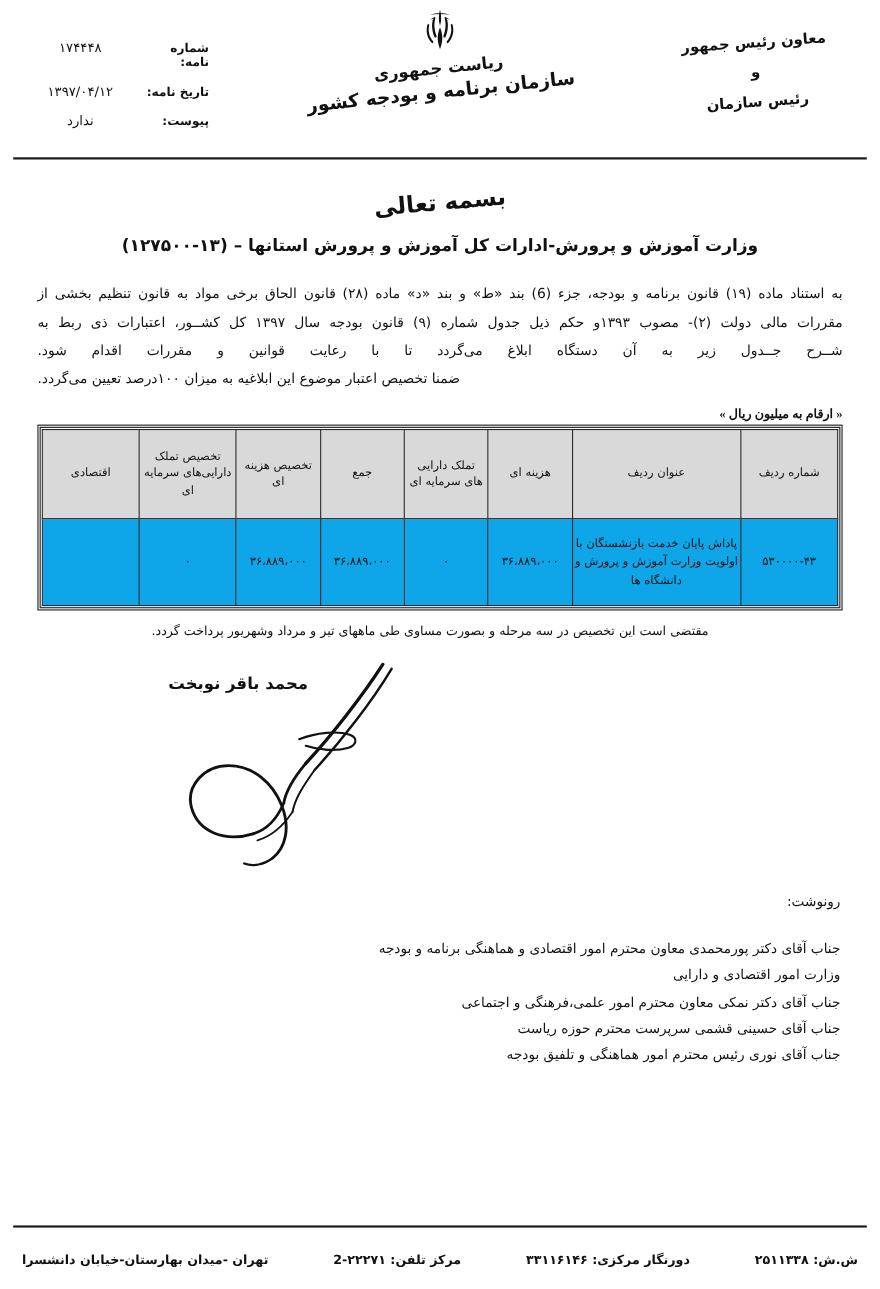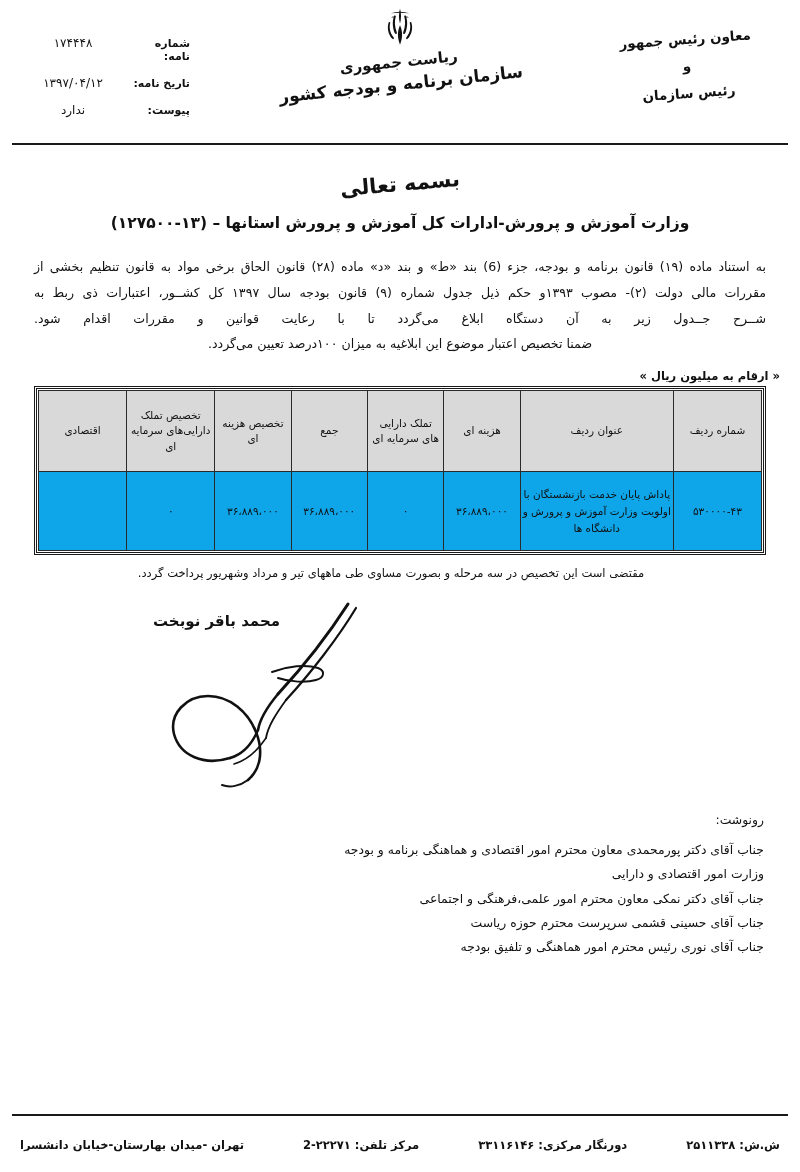--- a/index.html
+++ b/index.html
@@ -128,27 +128,28 @@
   }
 
   .body-text {
     margin: 22px 34px 0 34px;
     font-size: 12.6px;
     line-height: 2.05;
     text-align: justify;
   }
   .body-text p { margin: 0; }
   .body-text .line-left { text-align: justify; text-align-last: justify; }
-  .body-text .line-plain { text-align: center; }
+  .body-text .line-plain { text-align: left; }
 
   .unit-note {
-    margin: 12px 20px 3px 0;
+    margin: 12px 34px 3px 0;
     text-align: right;
     font-size: 11.5px;
     font-weight: bold;
+    font-family: Liberation Serif, serif;
   }
 
   
   .table-wrap {
     margin: 0 34px;
     border: 3px double #1a1a1a;
     padding: 1px;
   }
   table.alloc {
     width: 100%;
@@ -210,21 +211,21 @@
   }
 
   
   .cc {
     margin: 0 34px 0 0;
     text-align: right;
     font-size: 12.4px;
     line-height: 1.95;
     padding-right: 2px;
   }
-  .cc-head { margin-bottom: 6px; padding-left: 40px; }
+  .cc-head { margin-bottom: 18px; padding-left: 40px; }
   .cc div { white-space: nowrap; }
 
   
   .footer-rule {
     position: absolute;
     bottom: 56px;
     left: 12px;
     right: 12px;
     height: 2px;
     background: #1a1a1a;

